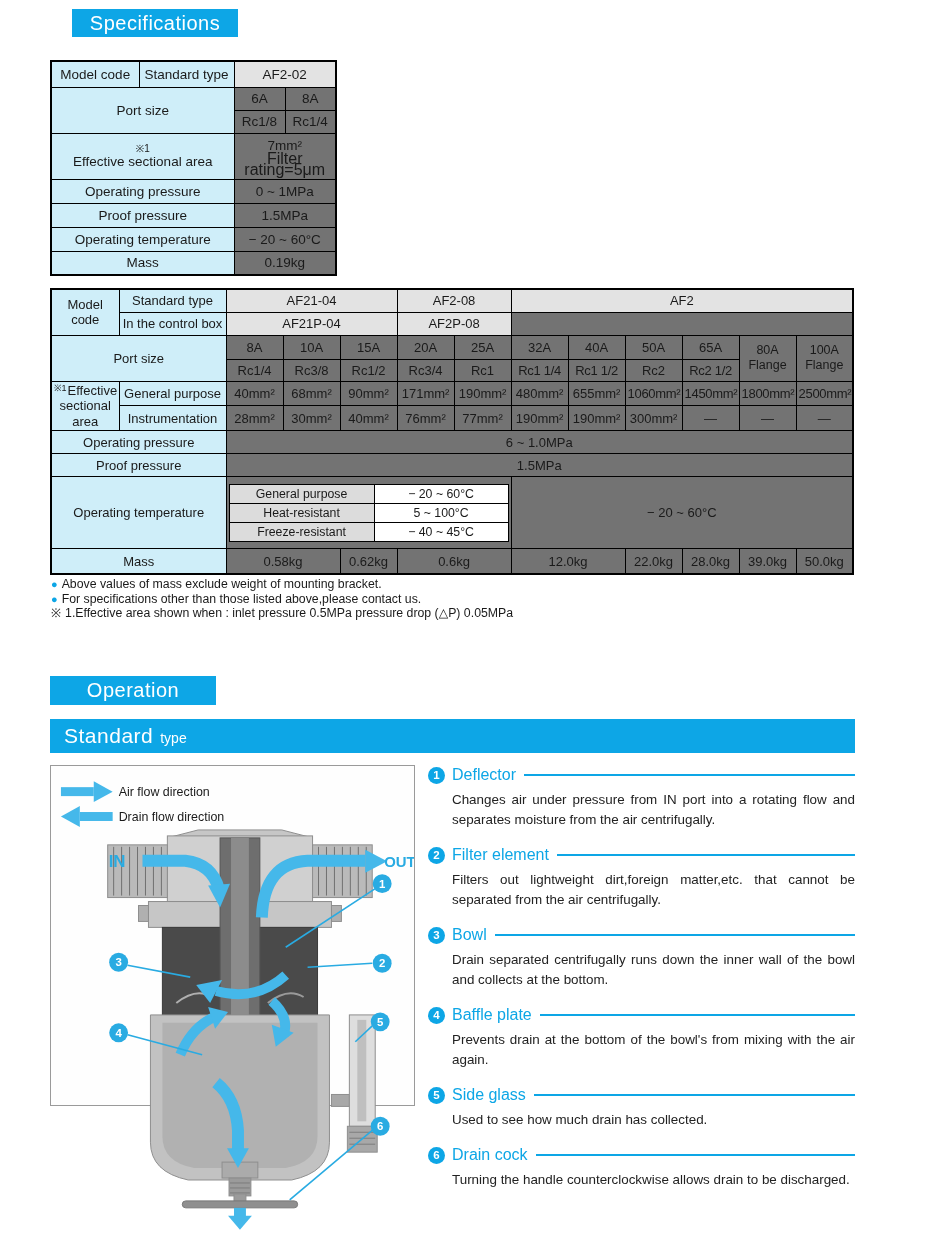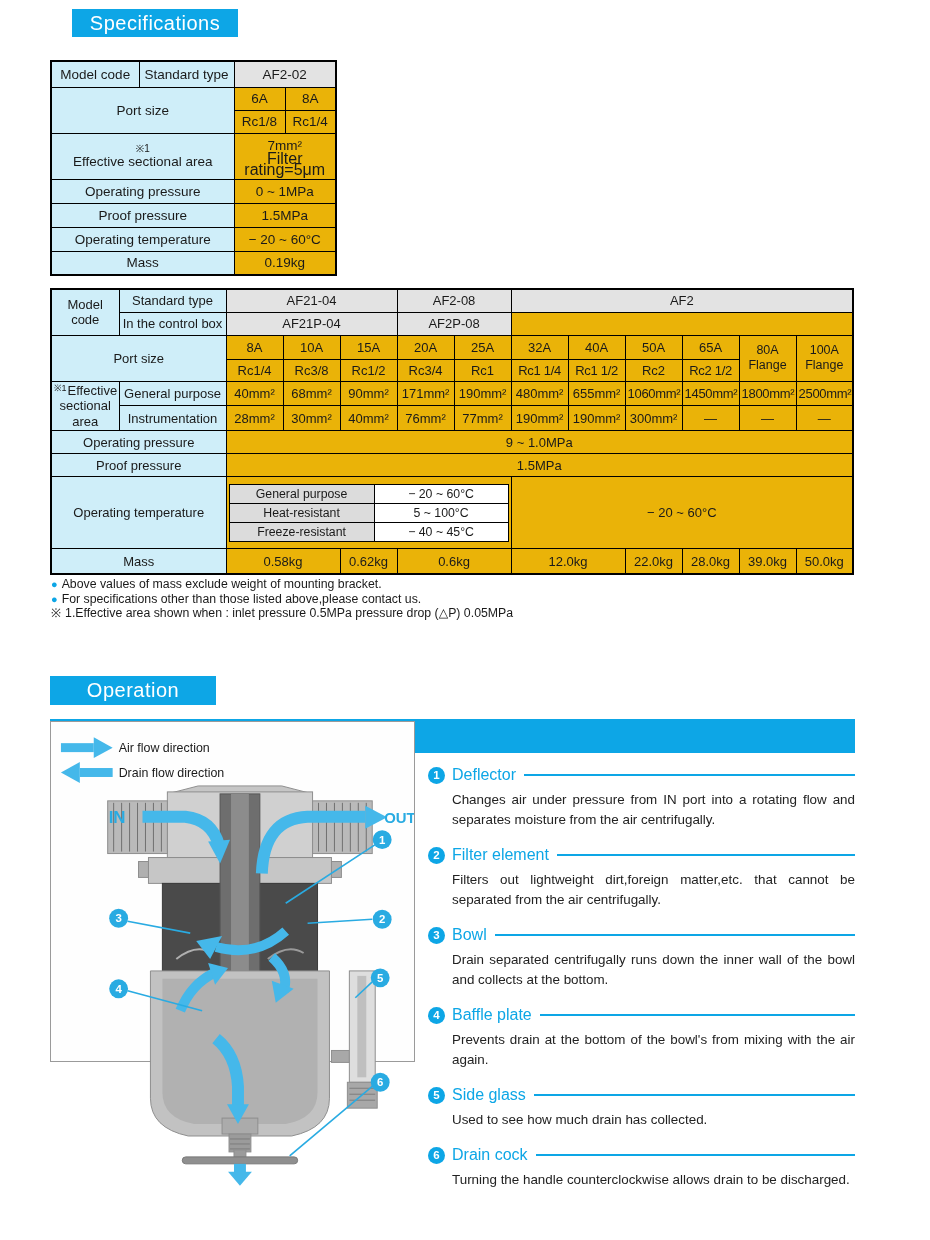--- a/index.html
+++ b/index.html
@@ -30,21 +30,21 @@
     position: absolute;
     left: 50px; top: 719px; width: 805px; height: 34px;
     background: #0da6e6; color: #fff;
     display: flex; align-items: baseline;
     padding: 5px 0 0 14px;
   }
   .standard-banner .main { font-size: 21px; letter-spacing: 0.5px; }
   .standard-banner .sub  { font-size: 14px; margin-left: 7px; }
 
   
-  table { border-collapse: collapse; table-layout: fixed; background: #eab308; }
+  table { border-collapse: collapse; table-layout: fixed; background: #737373; }
   .spec-tbl { border: 2px solid #000; }
   .spec-tbl th, .spec-tbl td {
     border: 1px solid #000;
     font-weight: normal;
     text-align: center;
     vertical-align: middle;
     font-size: 13.5px;
     padding: 1px 2px;
     overflow: hidden;
   }
@@ -78,21 +78,21 @@
   .temp-tbl td { background: #fff; }
 
   
   .notes { position: absolute; left: 51px; top: 577px; width: 680px; font-size: 12.3px; line-height: 14.5px; }
   .notes .note-line { display: flex; align-items: baseline; }
   .notes .bullet { color: #0da6e6; margin-right: 4px; font-size: 11px; }
   .notes .note-line:last-child .bullet { color: #1a1a1a; font-size: 12px; }
 
   
   .diagram-box {
-    position: absolute; left: 50px; top: 721px;
+    position: absolute; left: 50px; top: 765px;
     width: 365px; height: 341px;
     border: 1px solid #9a9a9a; background: #fefefe;
   }
 
   
   .op-items { position: absolute; left: 428px; top: 766px; width: 427px; }
   .op-item { margin-bottom: 16px; }
   .op-item-head { display: flex; align-items: center; }
   .num-badge {
     width: 17px; height: 17px; border-radius: 50%;
@@ -257,21 +257,21 @@
         <td class="num-cell">77mm²</td>
         <td class="num-cell">190mm²</td>
         <td class="num-cell">190mm²</td>
         <td class="num-cell">300mm²</td>
         <td class="num-cell">—</td>
         <td class="num-cell">—</td>
         <td class="num-cell">—</td>
       </tr>
       <tr class="h23">
         <th class="blue" colspan="2">Operating pressure</th>
-        <td colspan="11">9 ~ 1.0MPa</td>
+        <td colspan="11">6 ~ 1.0MPa</td>
       </tr>
       <tr class="h23">
         <th class="blue" colspan="2">Proof pressure</th>
         <td colspan="11">1.5MPa</td>
       </tr>
       <tr class="temp-row">
         <th class="blue" colspan="2">Operating temperature</th>
         <td class="temp-inner-cell" colspan="5">
           <table class="temp-tbl">
             <tbody>

